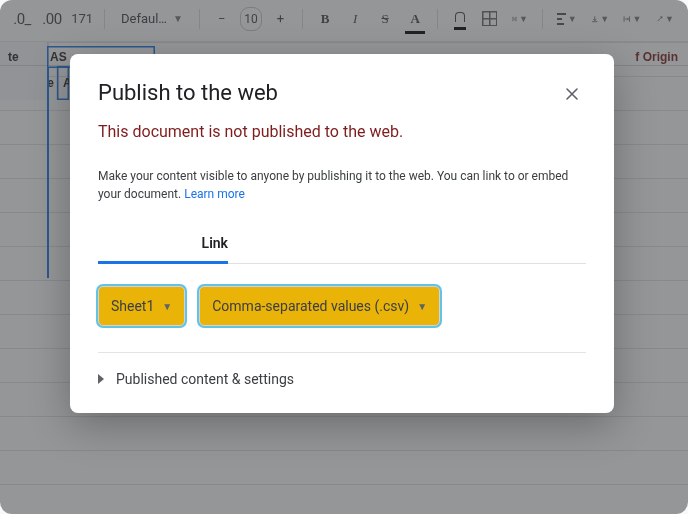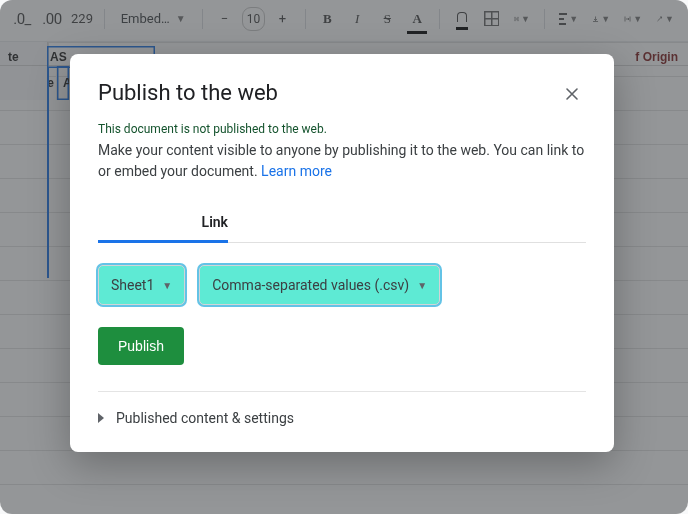--- a/index.html
+++ b/index.html
@@ -148,24 +148,24 @@
   .dialog-title {
     font-size:22px; color:#202124; font-weight:400;
     font-family:"Google Sans",Roboto,Arial,sans-serif;
   }
   .close-x {
     font-size:20px; color:#5f6368; line-height:1;
     width:28px; height:28px; display:flex; align-items:center; justify-content:center;
     cursor:pointer;
   }
   .status-line {
-    margin-top:14px; font-size:12px; color:#14532d;
+    margin-top:14px; font-size:16px; color:#7f1d1d;
   }
   .blurb {
-    margin-top:4px; font-size:14px; line-height:1.5; color:#3c4043;
+    margin-top:26px; font-size:12px; line-height:1.5; color:#3c4043;
   }
   .learn-more { color:#1a73e8; cursor:pointer; }
 
   .tabs {
     display:flex; margin-top:22px;
     border-bottom:1px solid #e0e0e0;
     font-size:14px;
   }
   .tab {
     flex:0 0 130px; text-align:right;
@@ -179,21 +179,21 @@
 
   .controls-row {
     display:flex; gap:14px; margin-top:22px;
   }
   .pill {
     display:flex; align-items:center; gap:8px;
     height:40px; padding:0 12px;
     border:1px solid #d2d4d7; border-radius:5px;
     box-shadow: 0 0 0 2px #63c3e6;
     font-size:14px; color:#3c4043;
-    background:#5eead4; cursor:pointer;
+    background:#eab308; cursor:pointer;
   }
   .pill .caret { font-size:10px; color:#5f6368; }
 
   .publish-btn {
     margin-top:22px;
     display:inline-flex; align-items:center; justify-content:center;
     height:38px; padding:0 20px;
     background:#1e8e3e; color:#fff; font-size:14px; font-weight:500;
     border:none; border-radius:4px; cursor:pointer;
   }
@@ -213,25 +213,25 @@
   }
 </style>
 </head>
 <body>
 
 <div class="sheet-bg">
 
   <div class="toolbar">
     <span class="tb-btn tb-dec-inc">.0_</span>
     <span class="tb-btn tb-dec-inc">.00</span>
-    <span class="tb-btn">229</span>
+    <span class="tb-btn">171</span>
     <span class="tb-sep"></span>
 
     <span class="font-family">
-      <span>Embed…</span>
+      <span>Defaul…</span>
       <span style="font-size:10px;color:#777;">▼</span>
     </span>
     <span class="tb-sep"></span>
 
     <span class="tb-btn">−</span>
     <span class="fontsize-box">10</span>
     <span class="tb-btn">+</span>
     <span class="tb-sep"></span>
 
     <span class="tb-btn tb-bold">B</span>
@@ -330,21 +330,20 @@
     <div class="pill">
       <span>Sheet1</span>
       <span class="caret">▼</span>
     </div>
     <div class="pill">
       <span>Comma-separated values (.csv)</span>
       <span class="caret">▼</span>
     </div>
   </div>
 
-  <button class="publish-btn">Publish</button>
 
   <div class="divider"></div>
 
   <div class="expander">
     <span class="exp-caret"></span>
     <span>Published content &amp; settings</span>
   </div>
 
 </div>
 

